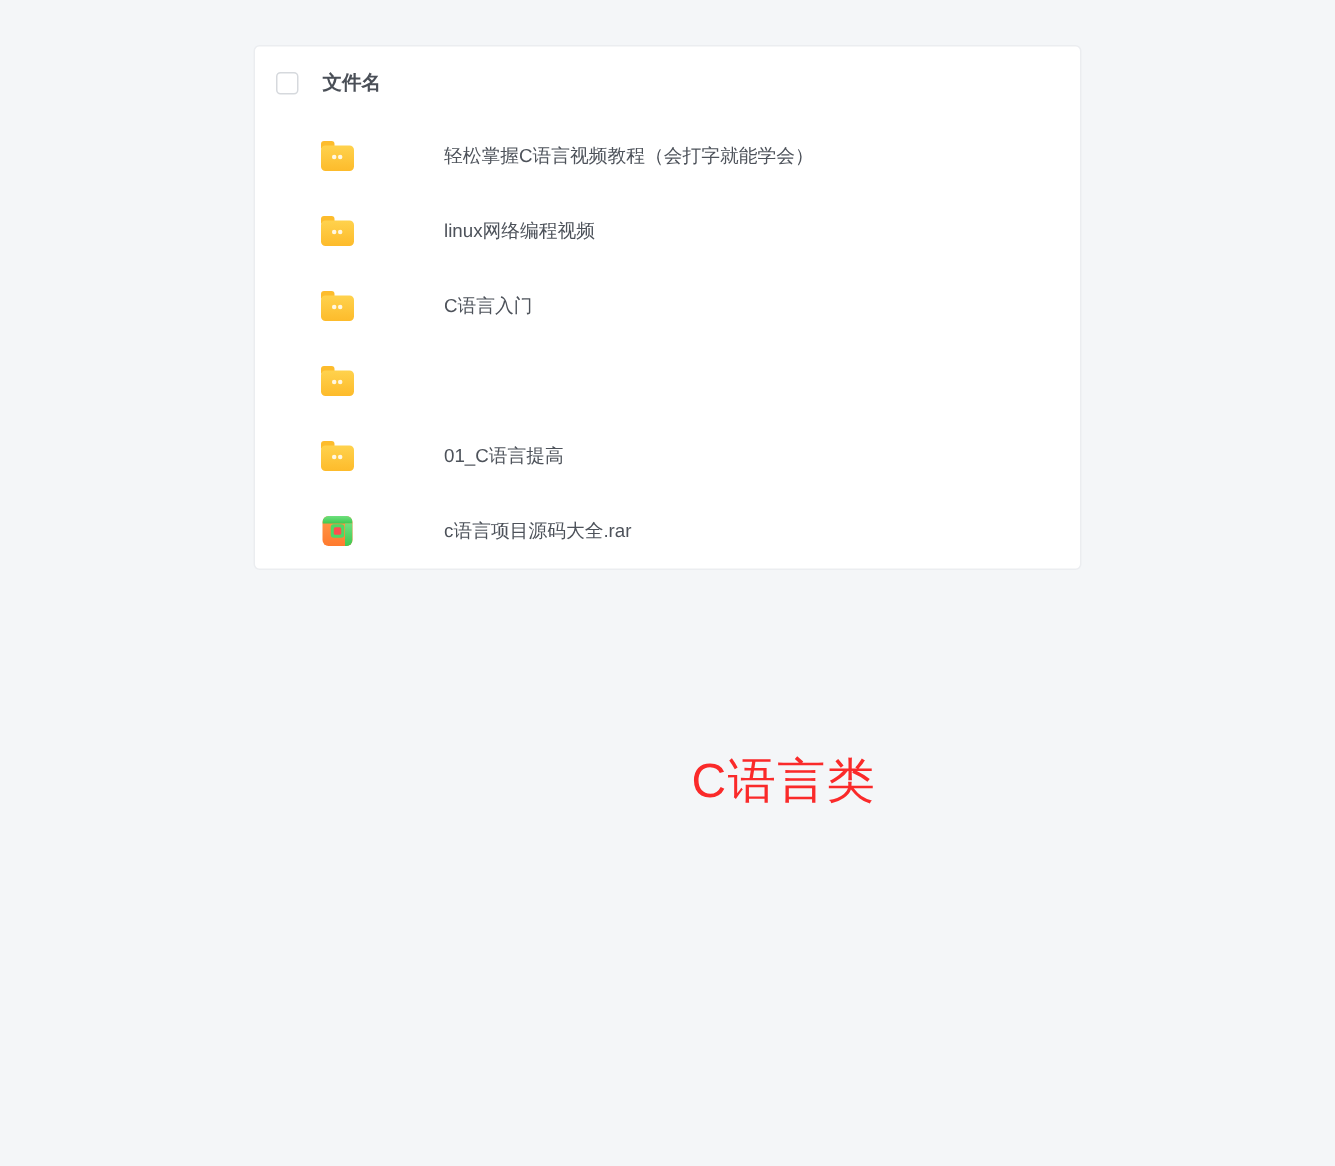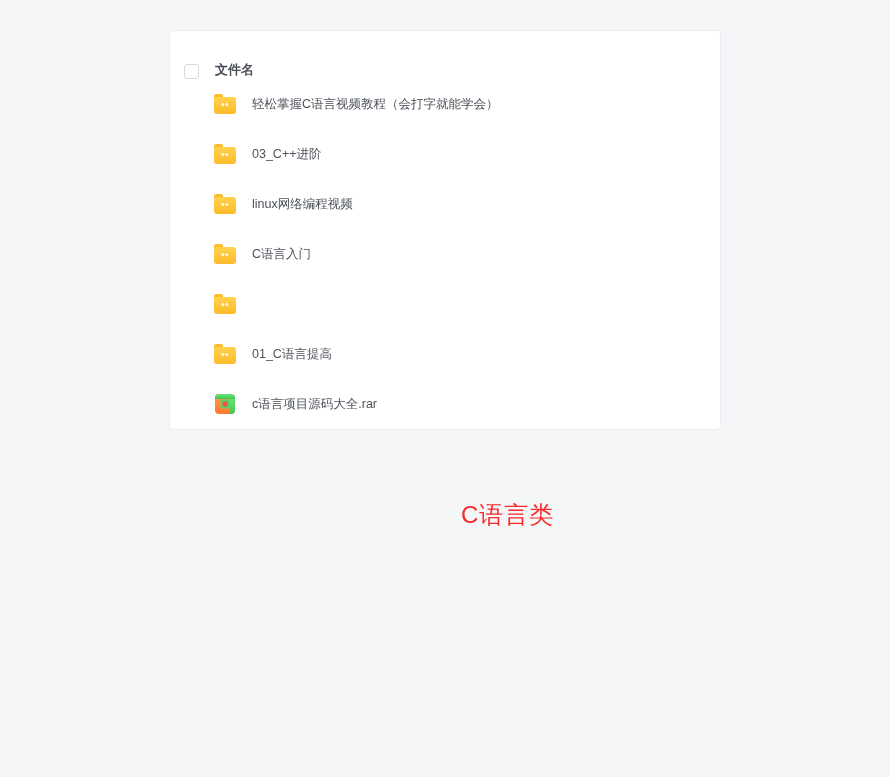--- a/index.html
+++ b/index.html
@@ -18,21 +18,21 @@
     .panel {
       background: #ffffff;
       border: 1px solid #ebedf0;
       border-radius: 4px;
       margin: 0 auto;
       width: 552px;
       overflow: hidden;
     }
     .header-row {
       display: flex;
-      align-items: flex-end;
+      align-items: center;
       height: 48px;
       padding: 0 14px;
     }
     .checkbox {
       width: 15px;
       height: 15px;
       border: 1.4px solid #d6d9dd;
       border-radius: 3px;
       background: #fff;
       margin-right: 16px;
@@ -136,26 +136,27 @@
       left: 50%;
       transform: translate(-50%, -50%);
       width: 5px;
       height: 5px;
       background: #ff4d4d;
       border-radius: 1px;
     }
     .file-name {
       font-size: 12.5px;
       color: #4d525a;
+      margin-left: 44px;
     }
     .overlay-label {
       position: absolute;
       left: 461px;
       top: 499px;
-      font-size: 24px;
+      font-size: 32px;
       color: #fa2a2a;
       font-weight: 400;
       letter-spacing: 1px;
       pointer-events: none;
     }
   </style>
 </head>
 <body>
 
 <div class="panel">
@@ -181,33 +182,20 @@
         <div class="file-icon">
           <div class="folder-shape">
             <div class="folder-tab"></div>
             <div class="folder-body"></div>
             <div class="folder-dots">
               <span></span>
               <span></span>
             </div>
           </div>
         </div>
-        <div class="file-name">03_C++进阶</div>
-      </div>
-      <div class="file-row">
-        <div class="file-icon">
-          <div class="folder-shape">
-            <div class="folder-tab"></div>
-            <div class="folder-body"></div>
-            <div class="folder-dots">
-              <span></span>
-              <span></span>
-            </div>
-          </div>
-        </div>
         <div class="file-name">linux网络编程视频</div>
       </div>
       <div class="file-row">
         <div class="file-icon">
           <div class="folder-shape">
             <div class="folder-tab"></div>
             <div class="folder-body"></div>
             <div class="folder-dots">
               <span></span>
               <span></span>

